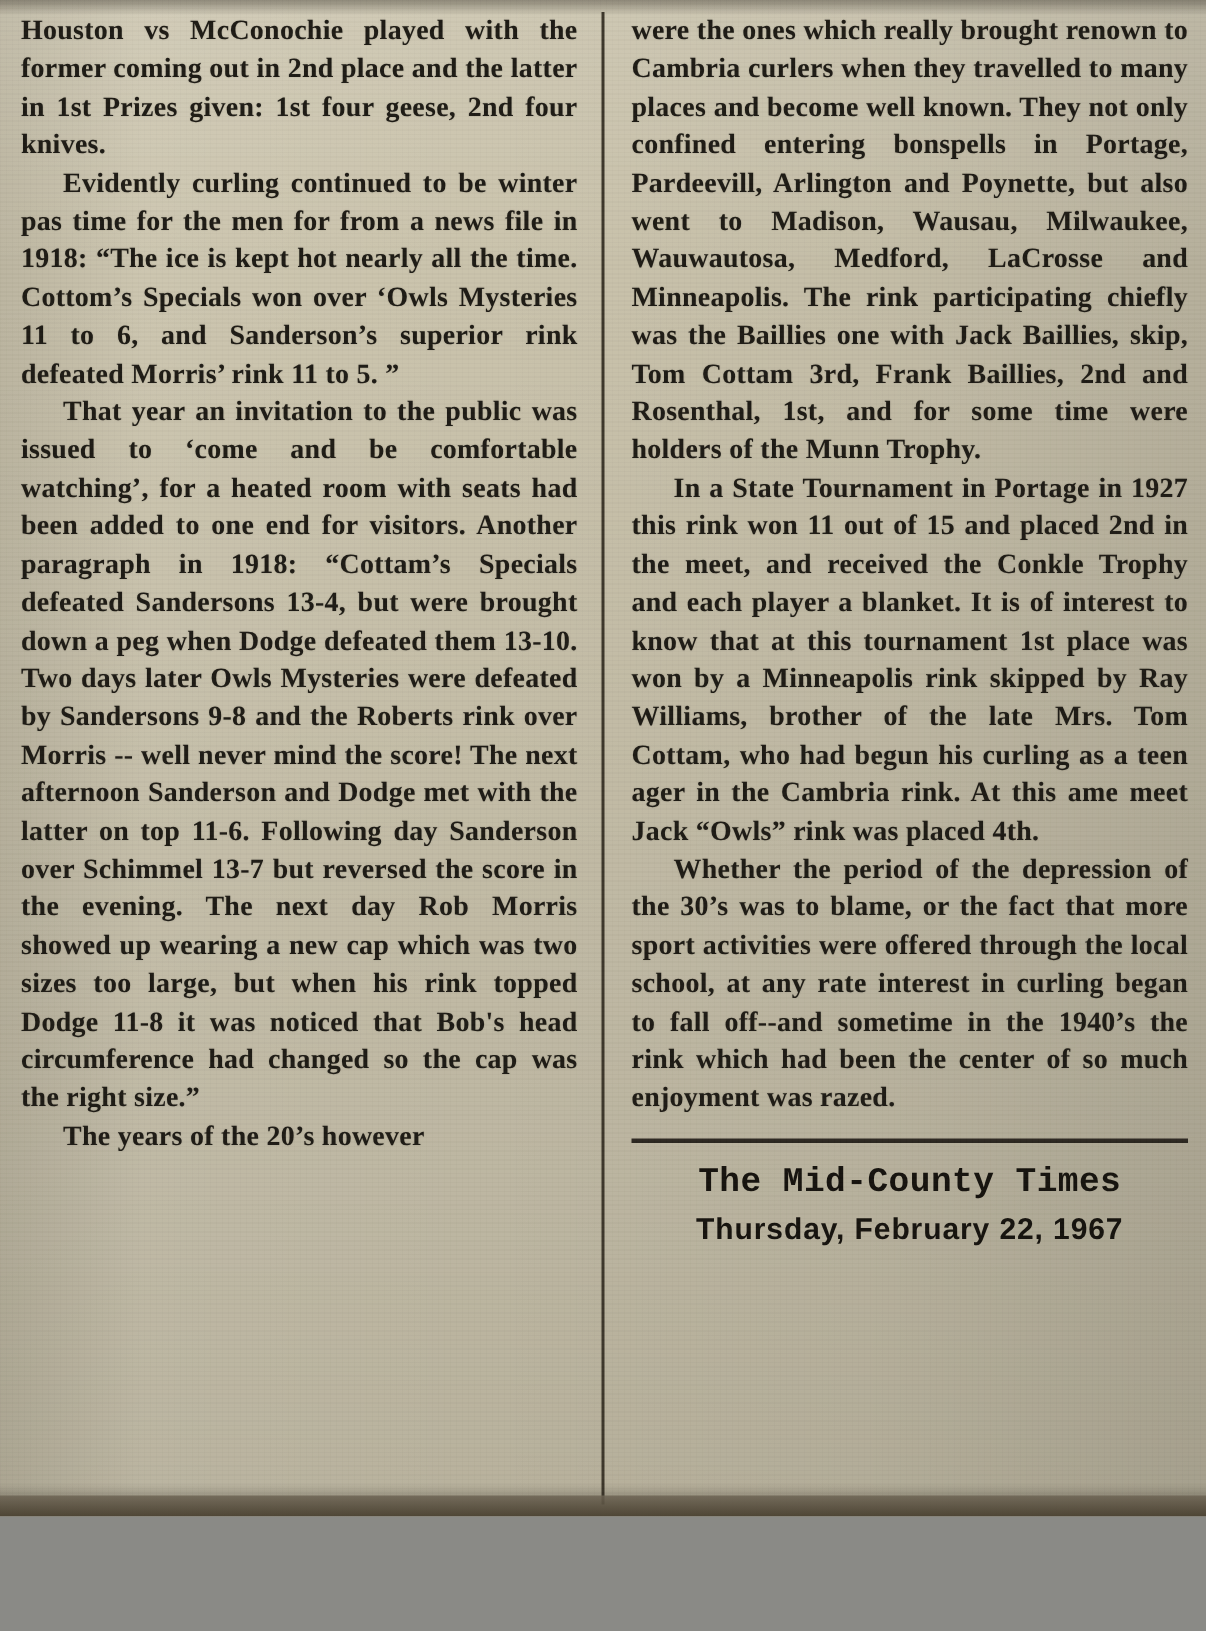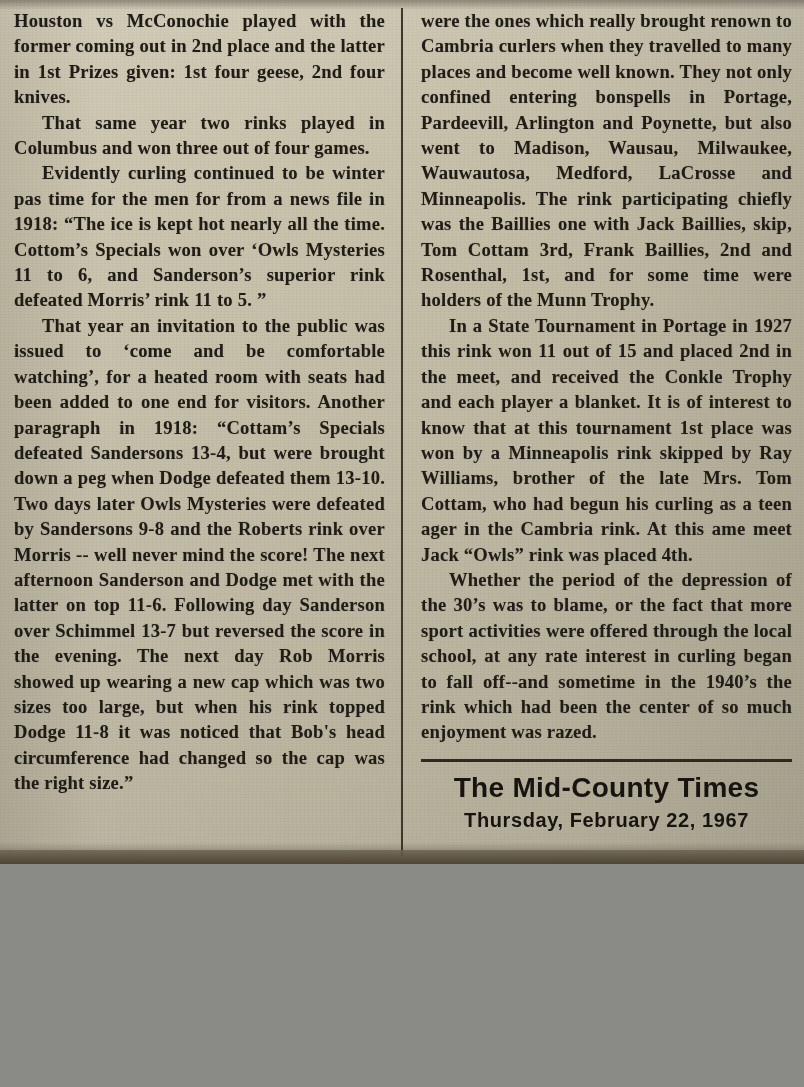--- a/index.html
+++ b/index.html
@@ -6,21 +6,21 @@
     margin: 0;
     padding: 0;
     background: #8a8a86;
   }
   body {
     font-family: "Liberation Serif", serif;
   }
   .page {
     position: relative;
     width: 804px;
-    height: 864px;
+    height: 1011px;
     overflow: hidden;
     background: #c9c2ab;
     background-image:
       linear-gradient(180deg, rgba(255,255,255,0.10) 0%, rgba(0,0,0,0.00) 18%, rgba(0,0,0,0.04) 55%, rgba(0,0,0,0.09) 100%),
       linear-gradient(90deg, rgba(0,0,0,0.07) 0%, rgba(255,255,255,0.05) 12%, rgba(0,0,0,0.00) 40%, rgba(0,0,0,0.03) 72%, rgba(0,0,0,0.10) 100%);
   }
   
   .grain {
     position: absolute;
     inset: 0;
@@ -82,22 +82,22 @@
   .masthead-rule {
     border: 0;
     border-top: 3px solid #2c2720;
     margin: 14px 0 10px 0;
   }
   .masthead {
     text-align: center;
     color: #15120d;
   }
   .masthead-title {
-    font-family: Liberation Sans, sans-serif;
-    font-size: 28px;
+    font-family: Liberation Mono, monospace;
+    font-size: 23px;
     font-weight: 700;
     letter-spacing: 0.3px;
     line-height: 32px;
   }
   .masthead-date {
     font-family: Liberation Sans, sans-serif;
     font-size: 20px;
     font-weight: 700;
     letter-spacing: 0.6px;
     line-height: 28px;
@@ -117,23 +117,23 @@
 <body>
 
 <div class="page">
   <div class="edge-top"></div>
 
   <div class="columns">
 
     <div class="col col-left">
       <div class="body-text">
         <p class="noindent">Houston vs McConochie played with the former coming out in 2nd place and the latter in 1st Prizes given: 1st four geese, 2nd four knives.</p>
-        <p>That same year two rinks played in Columbus and won three out of four games.</p>
         <p>Evidently curling continued to be winter pas time for the men for from a news file in 1918: “The ice is kept hot nearly all the time. Cottom’s Specials won over ‘Owls Mysteries 11 to 6, and Sanderson’s superior rink defeated Morris’ rink 11 to 5. ”</p>
         <p>That year an invitation to the public was issued to ‘come and be comfortable watching’, for a heated room with seats had been added to one end for visitors. Another paragraph in 1918: “Cottam’s Specials defeated Sandersons 13-4, but were brought down a peg when Dodge defeated them 13-10. Two days later Owls Mysteries were defeated by Sandersons 9-8 and the Roberts rink over Morris -- well never mind the score! The next afternoon Sanderson and Dodge met with the latter on top 11-6. Following day Sanderson over Schimmel 13-7 but reversed the score in the evening. The next day Rob Morris showed up wearing a new cap which was two sizes too large, but when his rink topped Dodge 11-8 it was noticed that Bob's head circumference had changed so the cap was the right size.”</p>
+        <p>The years of the 20’s however</p>
       </div>
     </div>
 
     <div class="col col-right">
       <div class="body-text">
         <p class="noindent">were the ones which really brought renown to Cambria curlers when they travelled to many places and become well known. They not only confined entering bonspells in Portage, Pardeevill, Arlington and Poynette, but also went to Madison, Wausau, Milwaukee, Wauwautosa, Medford, LaCrosse and Minneapolis. The rink participating chiefly was the Baillies one with Jack Baillies, skip, Tom Cottam 3rd, Frank Baillies, 2nd and Rosenthal, 1st, and for some time were holders of the Munn Trophy.</p>
         <p>In a State Tournament in Portage in 1927 this rink won 11 out of 15 and placed 2nd in the meet, and received the Conkle Trophy and each player a blanket. It is of interest to know that at this tournament 1st place was won by a Minneapolis rink skipped by Ray Williams, brother of the late Mrs. Tom Cottam, who had begun his curling as a teen ager in the Cambria rink. At this ame meet Jack “Owls” rink was placed 4th.</p>
         <p>Whether the period of the depression of the 30’s was to blame, or the fact that more sport activities were offered through the local school, at any rate interest in curling began to fall off--and sometime in the 1940’s the rink which had been the center of so much enjoyment was razed.</p>
       </div>
 

